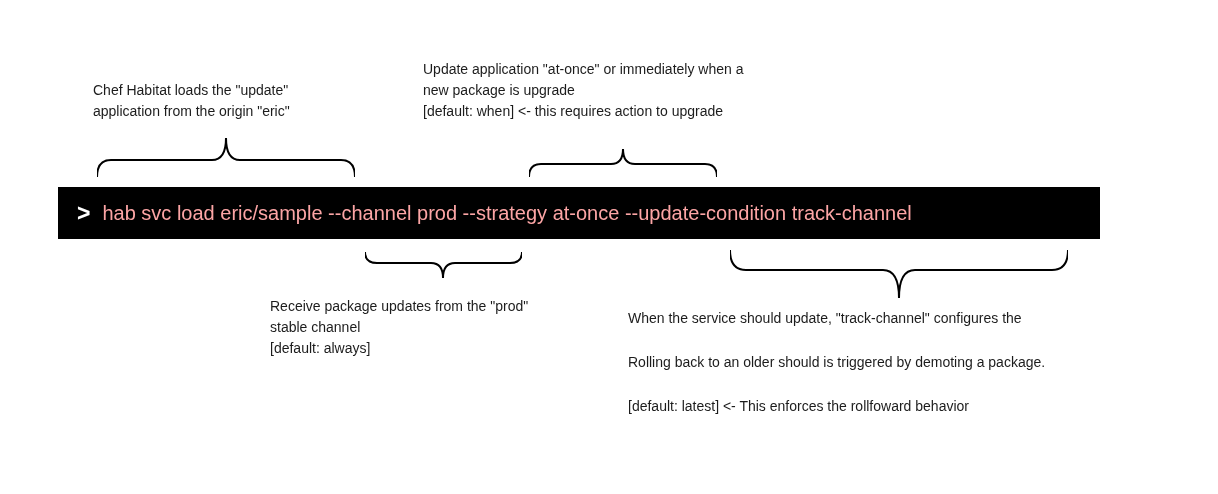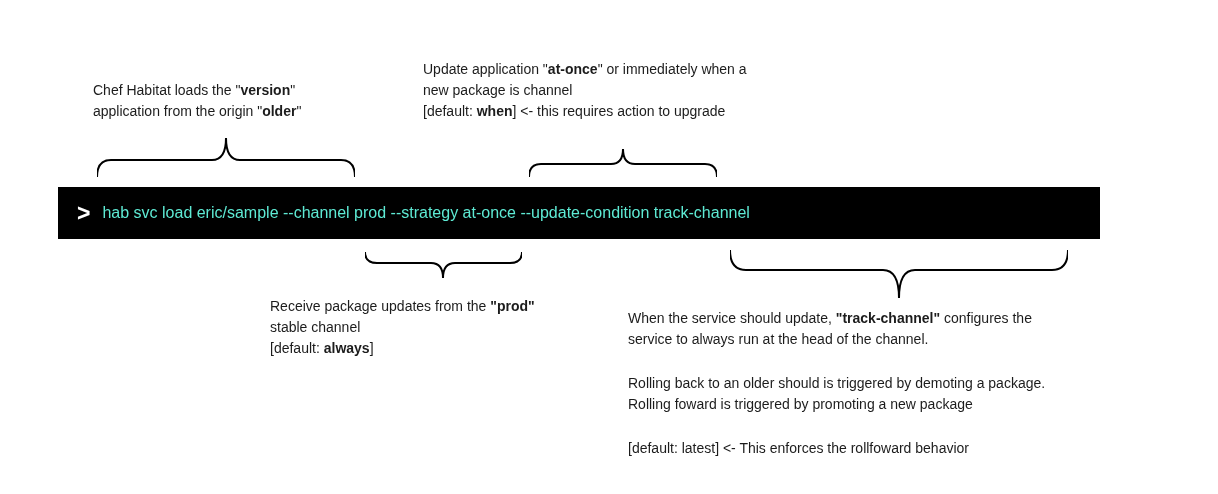--- a/index.html
+++ b/index.html
@@ -12,21 +12,21 @@
     color: #1c1c1c;
     overflow: hidden;
   }
   .ann {
     position: absolute;
     font-size: 14px;
     line-height: 21px;
     white-space: nowrap;
     color: #1c1c1c;
   }
-  .ann b { font-weight: bold; text-align: center; }
+  .ann b { font-weight: normal; text-align: center; }
   .para { margin: 0 0 23px 0; }
   .para:last-child { margin-bottom: 16px; }
   .brace { position: absolute; }
   .brace path {
     fill: none;
     stroke: #000000;
     stroke-width: 2;
     stroke-linecap: round;
   }
   .terminal {
@@ -41,48 +41,48 @@
     box-sizing: border-box;
     padding-left: 19px;
   }
   .terminal .prompt {
     color: #ffffff;
     font-weight: bold;
     font-size: 23px;
     margin-right: 12px;
   }
   .terminal .cmd {
-    color: #5eead4;
-    font-size: 16px;
+    color: #fca5a5;
+    font-size: 20px;
     white-space: nowrap;
   }
   
   .ann-origin   { left: 93px;  top: 80px;  }
   .ann-strategy { left: 423px; top: 59px;  }
   .ann-channel  { left: 270px; top: 296px; }
   .ann-update   { left: 628px; top: 308px; }
   
   .brace-load      { left: 97px;  top: 138px; }
   .brace-strategy  { left: 529px; top: 149px; }
   .brace-channel   { left: 365px; top: 252px; }
   .brace-update    { left: 730px; top: 250px; }
 </style>
 </head>
 <body>
 
 <div class="canvas">
 
   <div class="ann ann-origin">
-    <div><span>Chef Habitat loads the "</span><b>version</b><span>"</span></div>
-    <div><span>application from the origin "</span><b>older</b><span>"</span></div>
+    <div><span>Chef Habitat loads the "</span><b>update</b><span>"</span></div>
+    <div><span>application from the origin "</span><b>eric</b><span>"</span></div>
   </div>
 
   <div class="ann ann-strategy">
     <div><span>Update application "</span><b>at-once</b><span>" or immediately when a</span></div>
-    <div><span>new package is channel</span></div>
+    <div><span>new package is upgrade</span></div>
     <div><span>[default: </span><b>when</b><span>] &lt;- this requires action to upgrade</span></div>
   </div>
 
   <svg class="brace brace-load" width="258" height="39" viewBox="0 0 258 39">
     <path d="M0,39 Q0,22 14,22 L115,22 Q129,22 129,0 Q129,22 143,22 L244,22 Q258,22 258,39"></path>
   </svg>
 
   <svg class="brace brace-strategy" width="188" height="28" viewBox="0 0 188 28">
     <path d="M0,28 Q0,15 12,15 L82,15 Q94,15 94,0 Q94,15 106,15 L176,15 Q188,15 188,28"></path>
   </svg>
@@ -102,24 +102,22 @@
 
   <div class="ann ann-channel">
     <div><span>Receive package updates from the </span><b>"prod"</b></div>
     <div><span>stable channel</span></div>
     <div><span>[default: </span><b>always</b><span>]</span></div>
   </div>
 
   <div class="ann ann-update">
     <div class="para">
       <div><span>When the service should update, </span><b>"track-channel"</b><span> configures the</span></div>
-      <div><span>service to always run at the head of the channel.</span></div>
     </div>
     <div class="para">
       <div><span>Rolling back to an older should is triggered by demoting a package.</span></div>
-      <div><span>Rolling foward is triggered by promoting a new package</span></div>
     </div>
     <div class="para">
       <div><span>[default: latest] &lt;- This enforces the rollfoward behavior</span></div>
     </div>
   </div>
 
 </div>
 
 </body></html>

